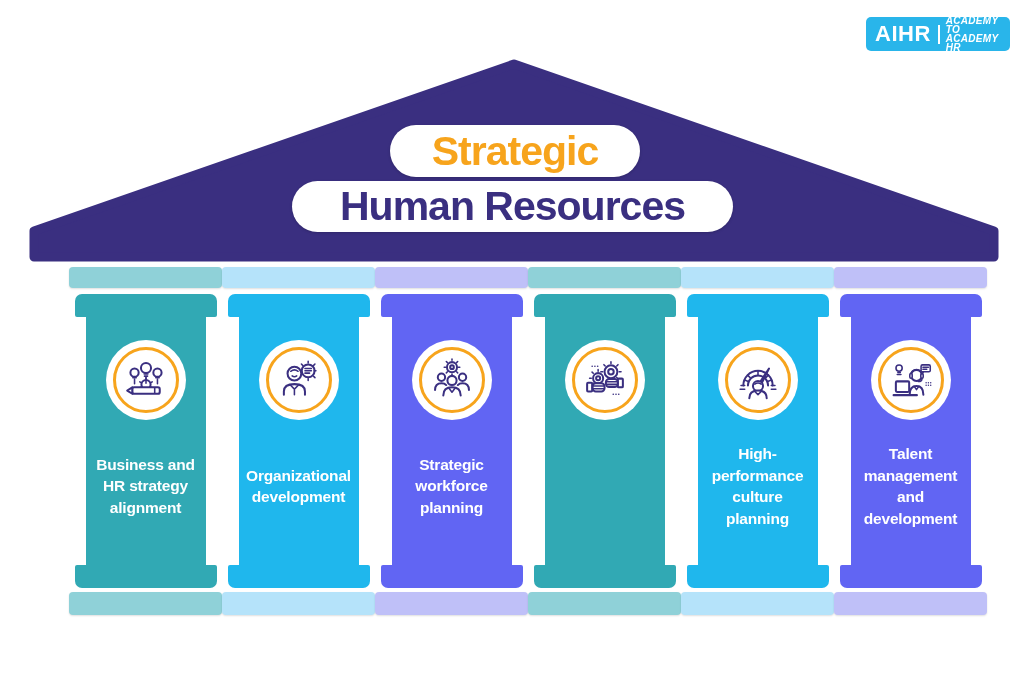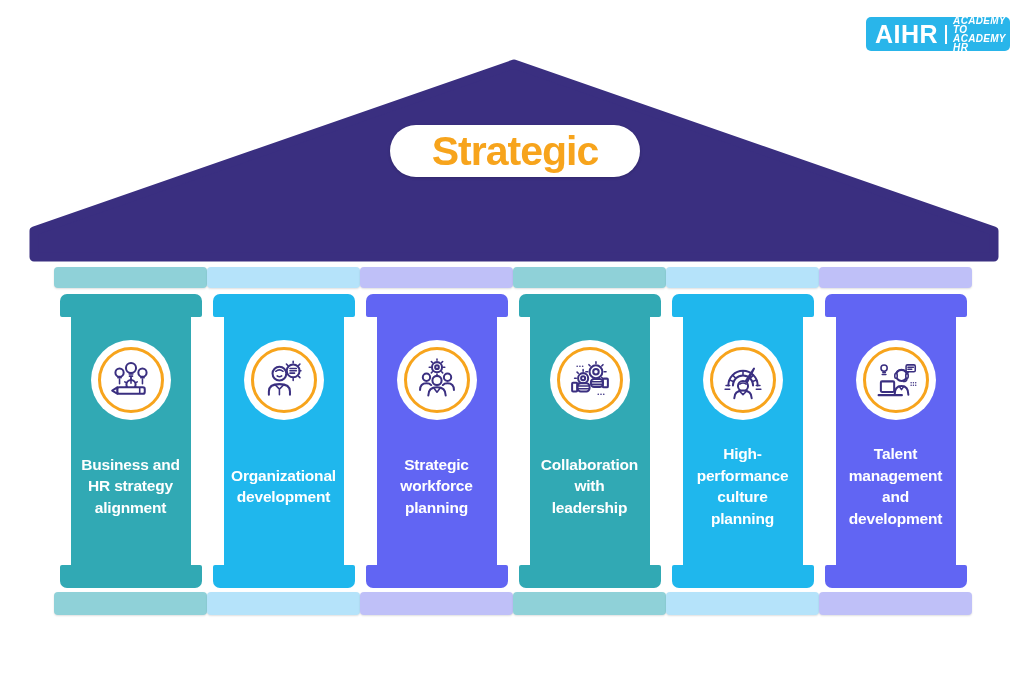--- a/index.html
+++ b/index.html
@@ -7,42 +7,42 @@
     position:relative; width:1024px; height:680px; background:#ffffff;
     font-family:"Liberation Sans", sans-serif; overflow:hidden;
   }
 
   
   .logo {
     position:absolute; left:866px; top:17px; width:144px; height:34px;
     background:var(--logo-blue); border-radius:5px; box-sizing:border-box;
     display:flex; align-items:center; padding:0 9px; color:#fff;
   }
-  .logo-brand { font-size:25px; font-weight:bold; letter-spacing:.5px; line-height:1; }
+  .logo-brand { font-size:22px; font-weight:bold; letter-spacing:.5px; line-height:1; }
   .logo-divider { width:2px; height:19px; background:#fff; margin:0 6px 0 7px; flex:none; }
   .logo-tagline { font-size:10px; font-weight:bold; line-height:9px; letter-spacing:.3px;font-style:italic; }
 
   
   .roof-svg { position:absolute; left:0; top:0; pointer-events:none; }
   .roof-shape { fill:var(--roof); stroke:var(--roof); stroke-width:9; stroke-linejoin:round; }
 
   .title-pill {
     position:absolute; background:#fff; border-radius:28px;
     display:flex; align-items:center; justify-content:center;
     box-shadow:0 1px 3px rgba(0,0,0,.18);
   }
   .pill-strategic { left:390px; top:125px; width:250px; height:52px; }
   .pill-strategic .t { color:var(--orange); font-size:41px; font-weight:bold; letter-spacing:-1px; }
   .pill-hr { left:292px; top:181px; width:441px; height:51px; }
   .pill-hr .t { color:var(--roof); font-size:41px; font-weight:bold; letter-spacing:-1px; }
 
   
   .colonnade {
     position:absolute; left:39px; top:267px; width:948px; height:348px;
-    display:flex; justify-content:center;
+    display:flex; justify-content:flex-end;
   }
   .column { width:153px; display:flex; flex-direction:column; align-items:center; }
   .bar {
     width:153px; border-radius:4px; background:var(--bar-color);
     box-shadow:0 1px 2px rgba(0,0,0,.13); flex:none;
   }
   .bar.top { height:21px; margin-bottom:6px; }
   .bar.bottom { height:23px; margin-top:4px; }
 
   .pillar { position:relative; width:142px; height:294px; flex:none; }
@@ -87,20 +87,23 @@
       <span>ACADEMY HR</span>
     </span>
   </div>
 
   <svg class="roof-svg" width="1024" height="680" viewBox="0 0 1024 680">
     <polygon class="roof-shape" points="34,257 34,231 514,64 994,231 994,257"></polygon>
   </svg>
 
   <div class="title-pill pill-strategic">
     <span class="t">Strategic</span>
+  </div>
+  <div class="title-pill pill-hr">
+    <span class="t">Human Resources</span>
   </div>
 
   <div class="colonnade">
 
     <div class="column" style="--pillar-color: #31A9B4; --bar-color: #8FD1D8;">
       <div class="bar top"></div>
       <div class="pillar">
         <div class="cap"></div>
         <div class="shaft"></div>
         <div class="base"></div>
@@ -209,23 +212,20 @@
               <path class="thin" d="M26 26 h11 M26 28.8 h11"></path>
               <circle class="dot" cx="10" cy="9" r="0.9"></circle>
                 <circle class="dot" cx="13" cy="9" r="0.9"></circle>
                 <circle class="dot" cx="16" cy="9" r="0.9"></circle>
               <circle class="dot" cx="33" cy="39.5" r="0.9"></circle>
                 <circle class="dot" cx="36" cy="39.5" r="0.9"></circle>
                 <circle class="dot" cx="39" cy="39.5" r="0.9"></circle>
             </svg>
           </div>
         </div>
-        <div class="label">Collaboration
-with
-leadership</div>
       </div>
       <div class="bar bottom"></div>
     </div>
 
     <div class="column" style="--pillar-color: #1FB7ED; --bar-color: #B5E3FA;">
       <div class="bar top"></div>
       <div class="pillar">
         <div class="cap"></div>
         <div class="shaft"></div>
         <div class="base"></div>

